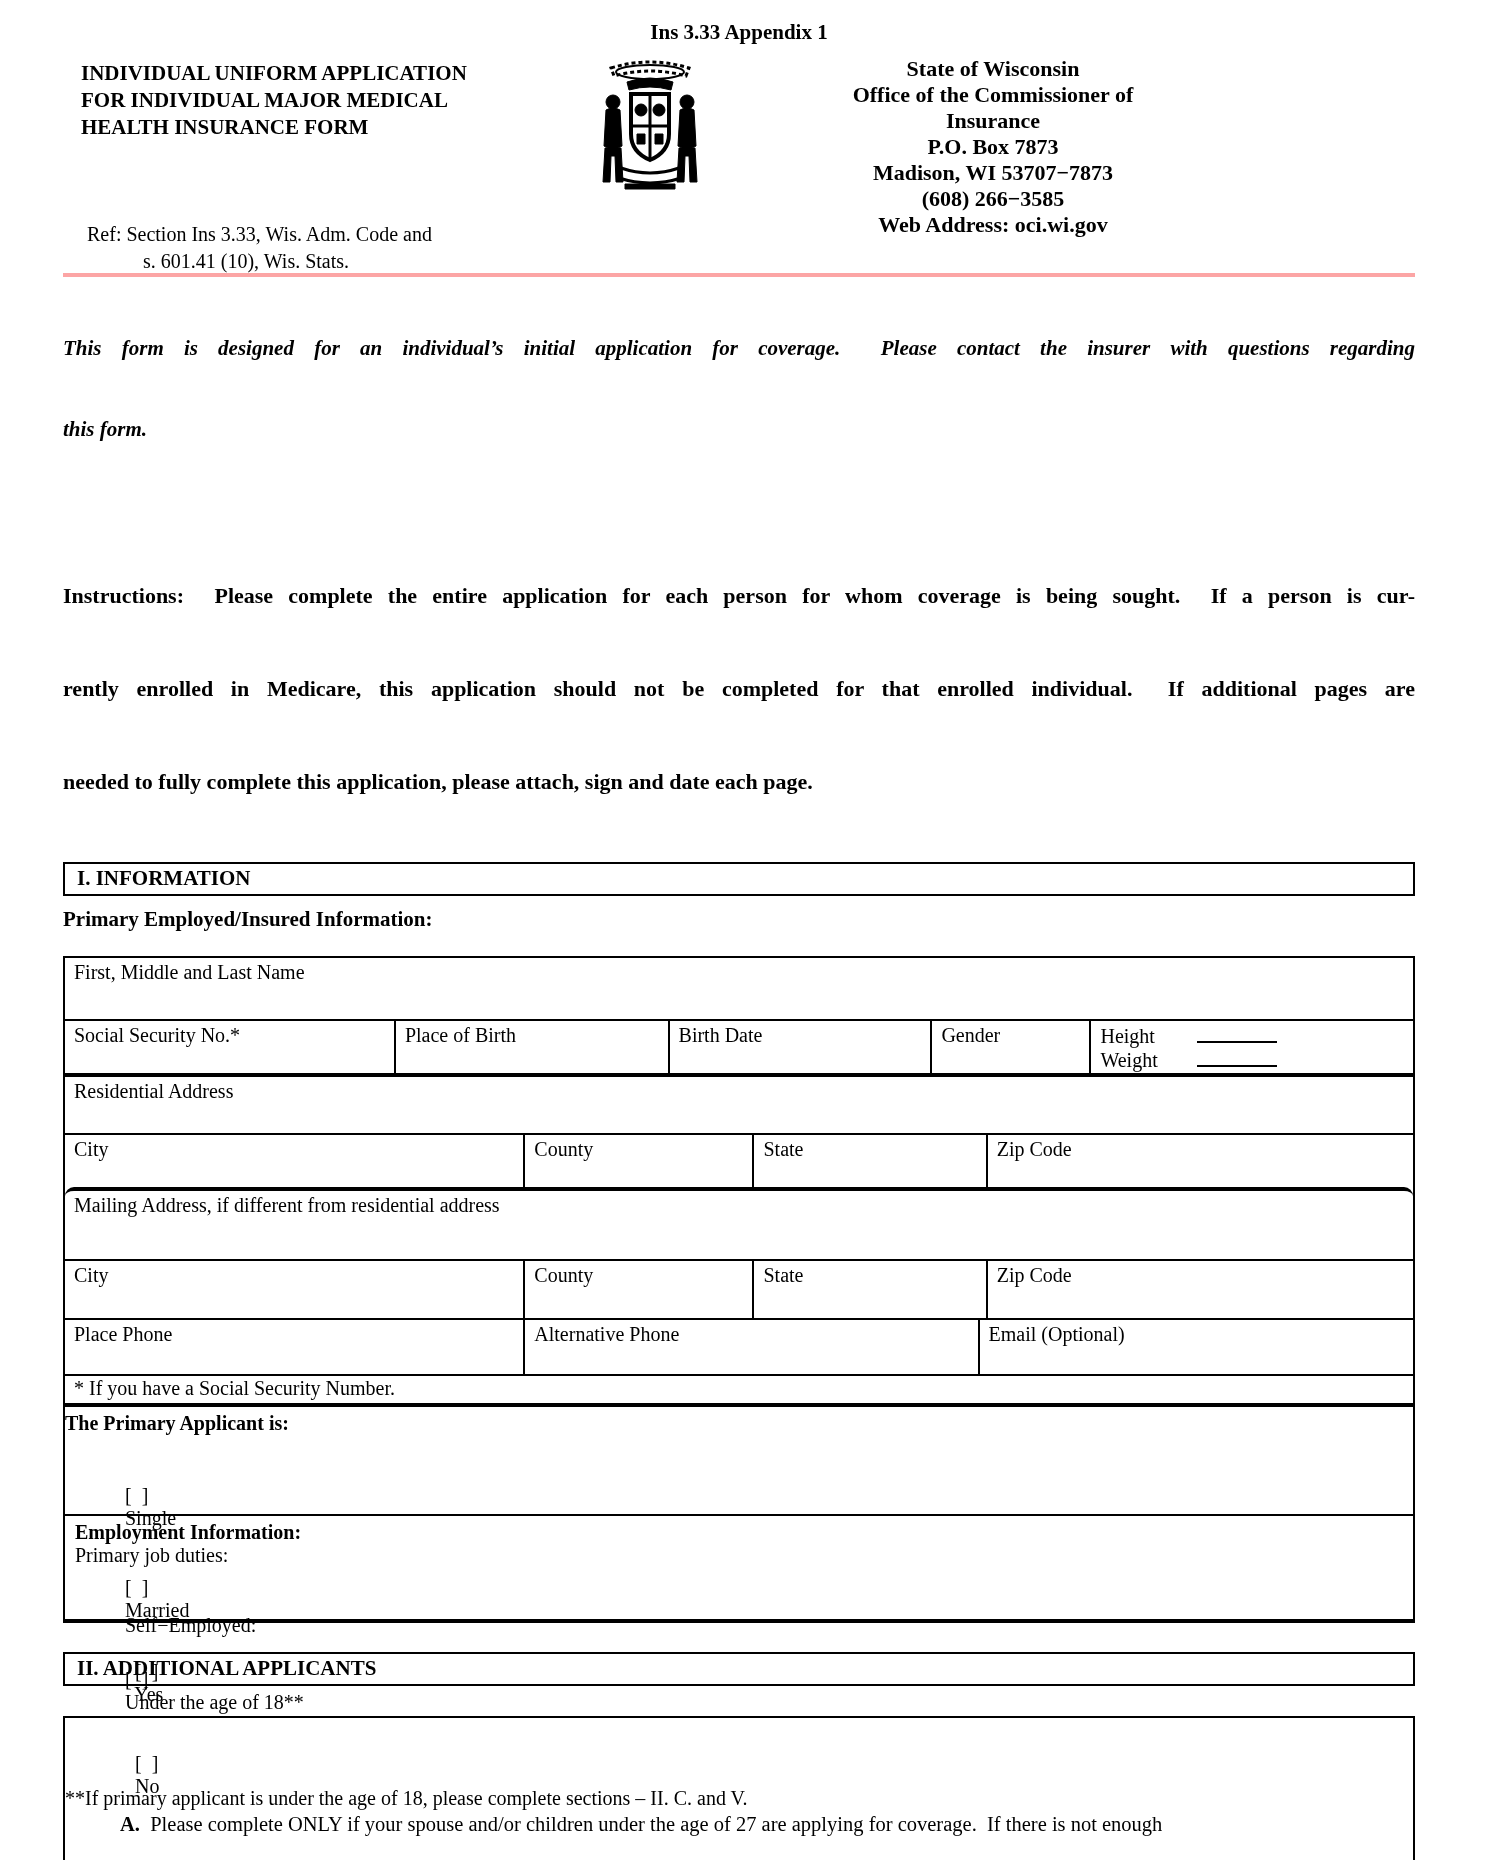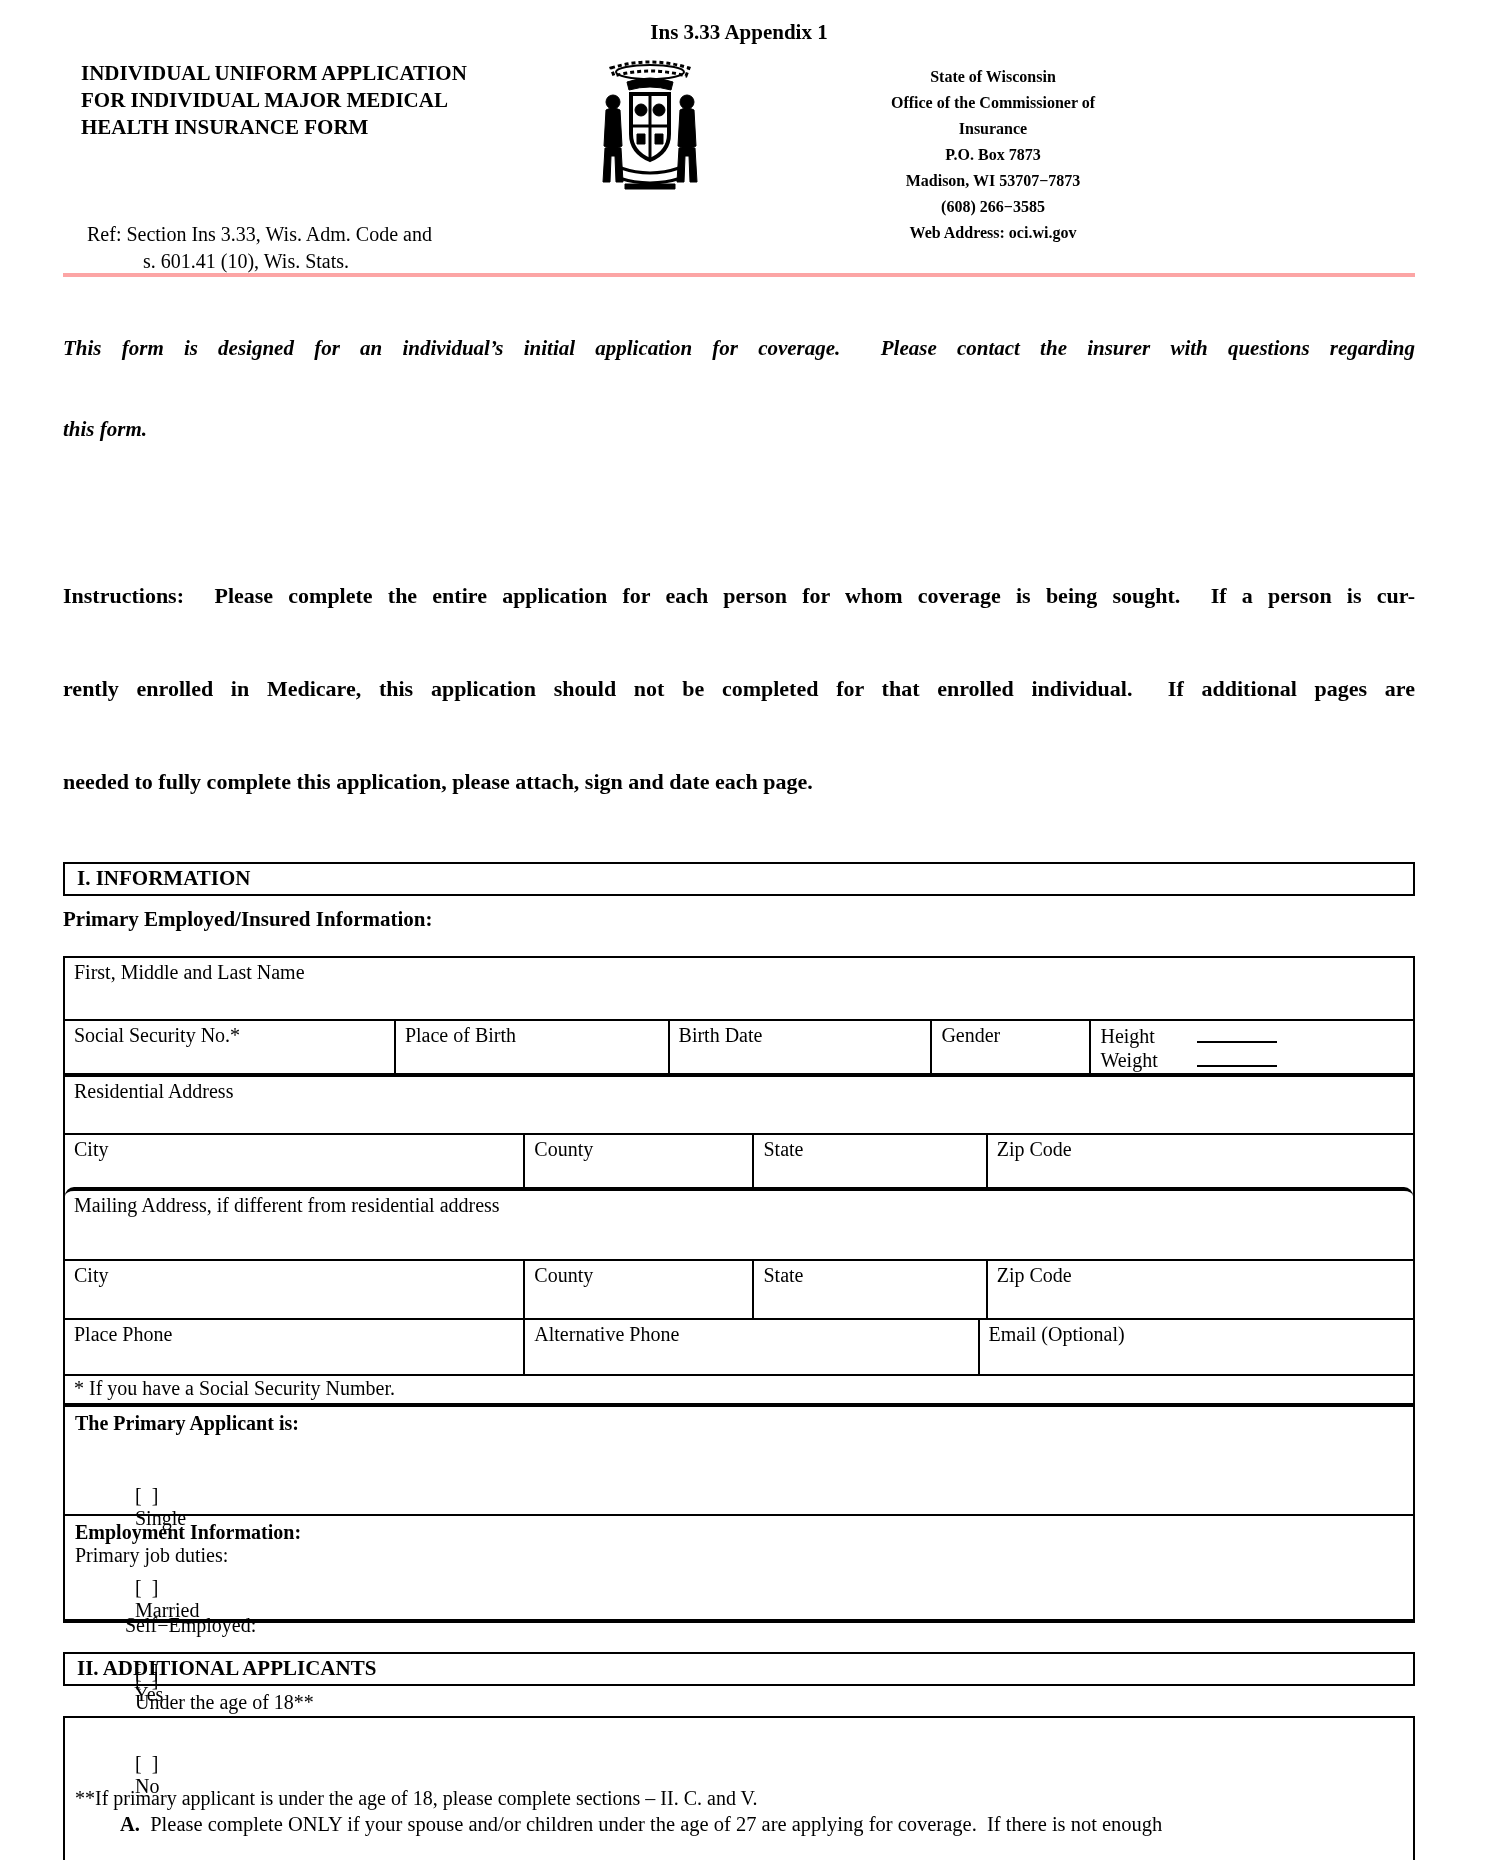--- a/index.html
+++ b/index.html
@@ -10,22 +10,22 @@
 
   
   .hdr{position:relative;height:273px;border-bottom:4px solid #fca5a5;}
   .appendix{position:absolute;top:20px;left:0;width:100%;text-align:center;
             font-weight:bold;font-size:21px;}
   .title{position:absolute;left:18px;top:60px;font-weight:bold;font-size:21px;
          line-height:27px;}
   .ref{position:absolute;left:24px;top:221px;font-size:20px;line-height:27px;}
   .ref .ref2{padding-left:56px;}
   .seal{position:absolute;left:528px;top:60px;width:118px;height:132px;}
-  .agency{position:absolute;left:700px;top:64px;width:460px;text-align:center;
-          font-weight:bold;font-size:16px;line-height:26px;}
+  .agency{position:absolute;left:700px;top:56px;width:460px;text-align:center;
+          font-weight:bold;font-size:22px;line-height:26px;}
 
   
   .notice{margin-top:4px;font-style:italic;font-weight:bold;font-size:21px;
           line-height:27px;white-space:pre-wrap;}
   .instr{margin-top:21px;font-weight:bold;font-size:22px;line-height:31px;
          white-space:pre-wrap;}
   .jl{text-align:justify;text-align-last:justify;}
 
   
   .secbox{border:2px solid #000;font-weight:bold;font-size:21px;
@@ -225,21 +225,21 @@
       </div>
     </div>
 
     <div class="trow bt2" style="height:29px;">
       <div class="cell fill" style="padding-top:1px;">
         <span>* If you have a Social Security Number.</span>
       </div>
     </div>
 
     <div class="trow bt3" style="height:111px;">
-      <div class="cell fill" style="padding:5px 10px;">
+      <div class="cell fill" style="padding:5px 0;">
         <div class="boldlab">The Primary Applicant is:</div>
         <div class="cbline" style="margin-top:3px;">
           <span class="grp">
             <span class="cb">[  ]</span>
             <span>Single</span>
           </span>
           <span class="grp">
             <span class="cb">[  ]</span>
             <span>Married</span>
           </span>

